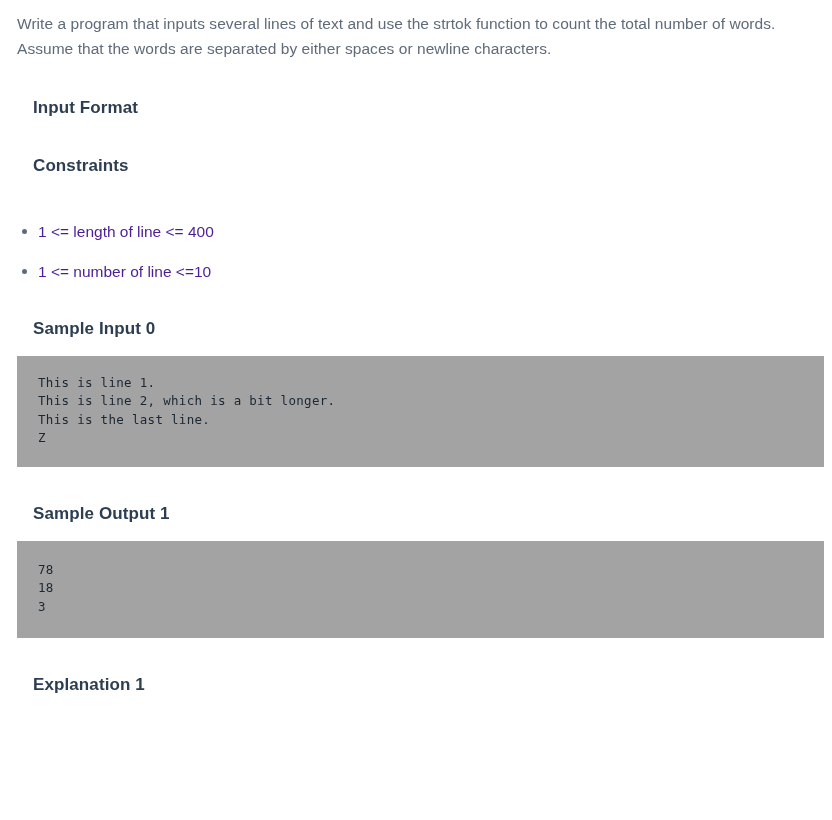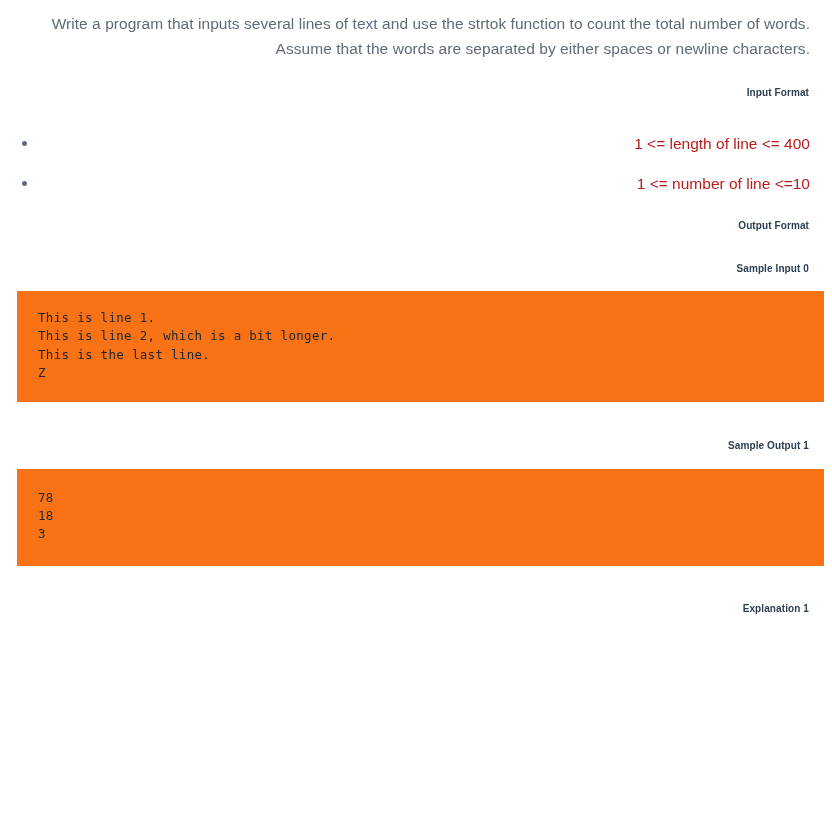--- a/index.html
+++ b/index.html
@@ -16,34 +16,33 @@
   }
   .page {
     position: relative;
     width: 832px;
     box-sizing: border-box;
     padding: 0 0 0 0;
   }
   .pad {
     padding-left: 17px;
     padding-right: 22px;
-    text-align: right;
   }
   p.intro {
     margin: 0;
     padding-top: 11px;
     font-size: 15.5px;
     line-height: 25px;
     color: #5f6b7a;
     letter-spacing: 0.05px;
   }
   h2.section {
-    margin: 1px;
+    margin: 16px;
     padding-top: 20px;
-    font-size: 10px;
+    font-size: 17px;
     line-height: 22px;
     font-weight: bold;
     color: #2c3e50;
     letter-spacing: 0.1px;
   }
   p.body {
     margin: 0;
     padding-top: 17px;
     font-size: 15.5px;
     line-height: 22px;
@@ -53,21 +52,21 @@
     margin: 0;
     padding: 9px 0 0 0;
     list-style: none;
   }
   ul.constraints li {
     position: relative;
     padding-left: 21px;
     margin-top: 19px;
     font-size: 15.5px;
     line-height: 21px;
-    color: #b91c1c;
+    color: #4c1d95;
   }
   ul.constraints li::before {
     content: "";
     position: absolute;
     left: 5px;
     top: 8px;
     width: 5px;
     height: 5px;
     border-radius: 50%;
     background: #5f6b7a;
@@ -80,21 +79,21 @@
   ol.outputs li {
     margin-top: 20px;
     font-size: 15.5px;
     line-height: 21px;
     color: #5f6b7a;
   }
   .codeblock {
     margin-top: 11px;
     margin-left: 17px;
     margin-right: 8px;
-    background: #f97316;
+    background: #a3a3a3;
     padding: 18px 0 20px 21px;
     font-family: "DejaVu Sans Mono", monospace;
     font-size: 12.5px;
     line-height: 18.3px;
     color: #1b2733;
     white-space: pre;
     overflow: hidden;
     letter-spacing: 0.3px;
   }
   .codeblock.output {
@@ -106,26 +105,26 @@
 </head>
 <body>
 
 <div class="page">
 
   <div class="pad">
     <p class="intro">Write a program that inputs several lines of text and use the strtok function to count the total number of words. Assume that the words are separated by either spaces or newline characters.</p>
 
     <h2 class="section">Input Format</h2>
 
+    <h2 class="section">Constraints</h2>
     <ul class="constraints">
       <li>1 &lt;= length of line &lt;= 400</li>
       <li>1 &lt;= number of line &lt;=10</li>
     </ul>
 
-    <h2 class="section">Output Format</h2>
 
     <h2 class="section">Sample Input 0</h2>
   </div>
 
   <pre class="codeblock">This is line 1.
 This is line 2, which is a bit longer.
 This is the last line.
 Z</pre>
 
   <div class="pad">

